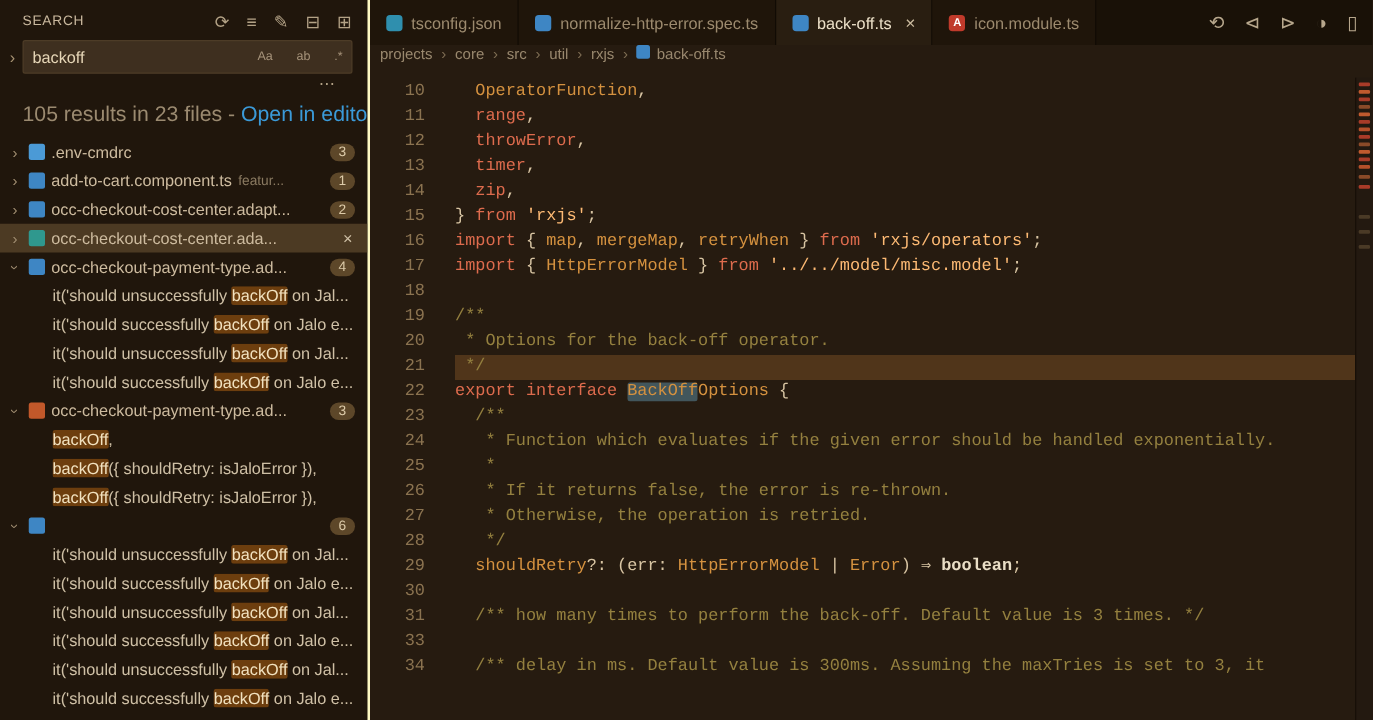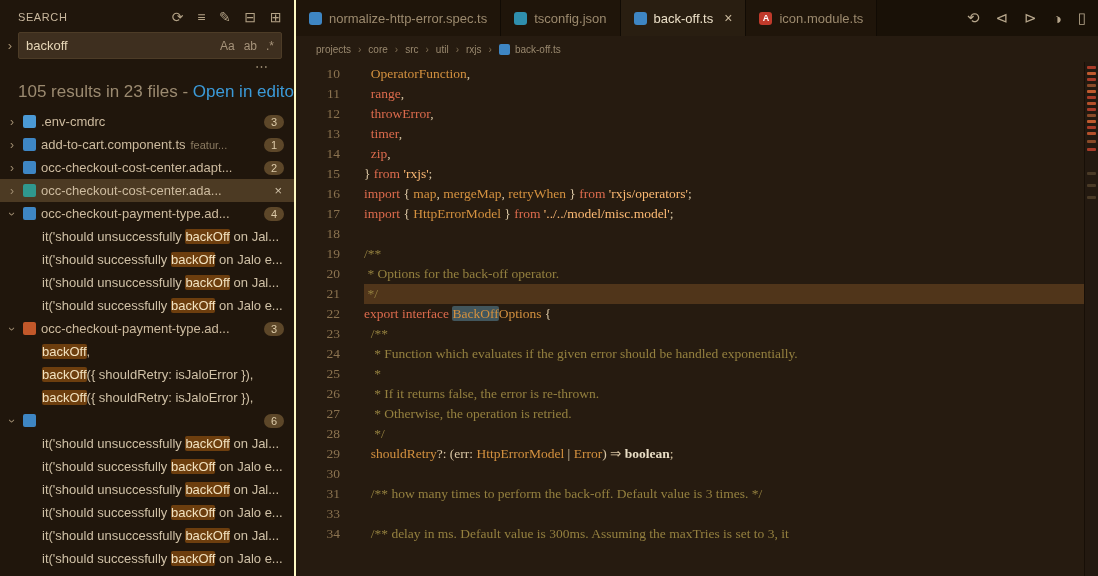--- a/index.html
+++ b/index.html
@@ -11,21 +11,21 @@
   .sidebar{width:296px;min-width:296px;background:#20160c;display:flex;flex-direction:column;
     border-right:2px solid #fef9c3;overflow:hidden}
   .sb-header{display:flex;justify-content:space-between;align-items:center;
     padding:9px 12px 4px 18px;color:#c9b89e;font-size:11px;letter-spacing:.6px}
   .sb-actions{display:flex;gap:13px;color:#b3a286;font-size:14px}
   .sb-actions span{cursor:pointer}
   .search-row{display:flex;align-items:center;padding:3px 12px 3px 2px}
   .expand-chevron{color:#a79272;font-size:13px;width:16px;text-align:center}
   .search-input{flex:1;background:#3e2f1f;border:1px solid #4d3c27;border-radius:2px;height:27px;
     display:flex;align-items:center;padding:0 7px;color:#e6d6b7;font-size:13px}
-  .toggles{margin-left:auto;display:flex;gap:9px;color:#a6937a;font-size:12px}
+  .toggles{margin-left:auto;display:flex;gap:19px;color:#a6937a;font-size:10px}
   .toggles .ul{}
   .more-row{height:15px;text-align:right;padding-right:26px;color:#b3a286;font-size:13px;line-height:10px}
   .summary{padding:5px 18px 8px;font-size:17px;color:#9b8a70;white-space:nowrap}
   .summary a{color:#3b9ad8;text-decoration:none;cursor:pointer}
   .results{flex:1;overflow:hidden;font-size:13px}
   .row{height:23px;display:flex;align-items:center;white-space:nowrap;overflow:hidden}
   .file-row{padding-left:6px;gap:5px;cursor:pointer}
   .twisty{color:#a08d71;font-size:12px;width:12px;text-align:center;flex:none;display:inline-block}
   .twisty.open{transform:rotate(90deg)}
   .fi{width:13px;height:13px;border-radius:2px;flex:none;display:flex;align-items:center;
@@ -48,28 +48,28 @@
   .tab{display:flex;align-items:center;gap:7px;padding:0 13px;font-size:13px;color:#9c8a6e;
     background:#1f150a;border-right:1px solid #110b04;cursor:pointer;white-space:nowrap}
   .tab.active{background:#291e11;color:#ece0c8}
   .ticon{width:13px;height:13px;border-radius:3px;flex:none;display:flex;align-items:center;
     justify-content:center;font-size:9px;color:#fff;font-weight:bold}
   .ticon.teal{background:#2f8fae}.ticon.blue{background:#3e86c4}.ticon.red{background:#c03a2b}
   .tclose{margin-left:4px;color:#cbbb9f;font-size:14px}
   .editor-actions{margin-left:auto;display:flex;align-items:center;gap:16px;padding:0 12px;
     color:#b7a78c;font-size:15px}
   .editor-actions span{cursor:pointer}
-  .breadcrumbs{height:26px;display:flex;align-items:center;padding-left:20px;font-size:10px;
+  .breadcrumbs{height:26px;display:flex;padding-left:8px;font-size:12px;
     color:#99886e;white-space:nowrap}
   .crumb{cursor:pointer}
   .crumb-sep{margin:0 7px;color:#7d6c52}
   .crumb-icon{width:11px;height:11px;margin-right:5px;border-radius:2px}
 
   .code-wrap{flex:1;display:flex;overflow:hidden}
-  .code{flex:1;padding-top:2px;font-family:Liberation Serif, serif;
+  .code{flex:1;padding-top:2px;font-family:Liberation Mono, monospace;
     font-size:13.5px;overflow:hidden}
   .code-line{display:flex;height:20px;line-height:20px;white-space:pre}
   .ln{width:44px;text-align:right;color:#8b7350;flex:none;margin-right:24px;cursor:pointer}
   .lc{flex:1}
   .code-line.sel .lc{background:#50351a}
   .tk.fg{color:#d8c5a3}
   .tk.red{color:#dd6b4d}
   .tk.type{color:#d4913f}
   .tk.str{color:#fdba74}
   .tk.cmt{color:#94803f}
@@ -192,26 +192,26 @@
         <div class="row match-row">
           <span class="mtext"><span>it('should successfully </span><span class="match-hl">backOff</span><span> on Jalo e...</span></span>
         </div>
       </div>
   </aside>
 
   <main class="editor">
     <div class="tabbar">
       <div id="tabs" style="display:flex">
           <div class="tab">
+            <span class="ticon teal"></span>
+            <span class="tlabel">tsconfig.json</span>
+          </div>
+          <div class="tab">
             <span class="ticon blue"></span>
             <span class="tlabel">normalize-http-error.spec.ts</span>
-          </div>
-          <div class="tab">
-            <span class="ticon teal"></span>
-            <span class="tlabel">tsconfig.json</span>
           </div>
           <div class="tab active">
             <span class="ticon blue"></span>
             <span class="tlabel">back-off.ts</span>
             <span class="tclose">×</span>
           </div>
           <div class="tab">
             <span class="ticon red">A</span>
             <span class="tlabel">icon.module.ts</span>
           </div>

